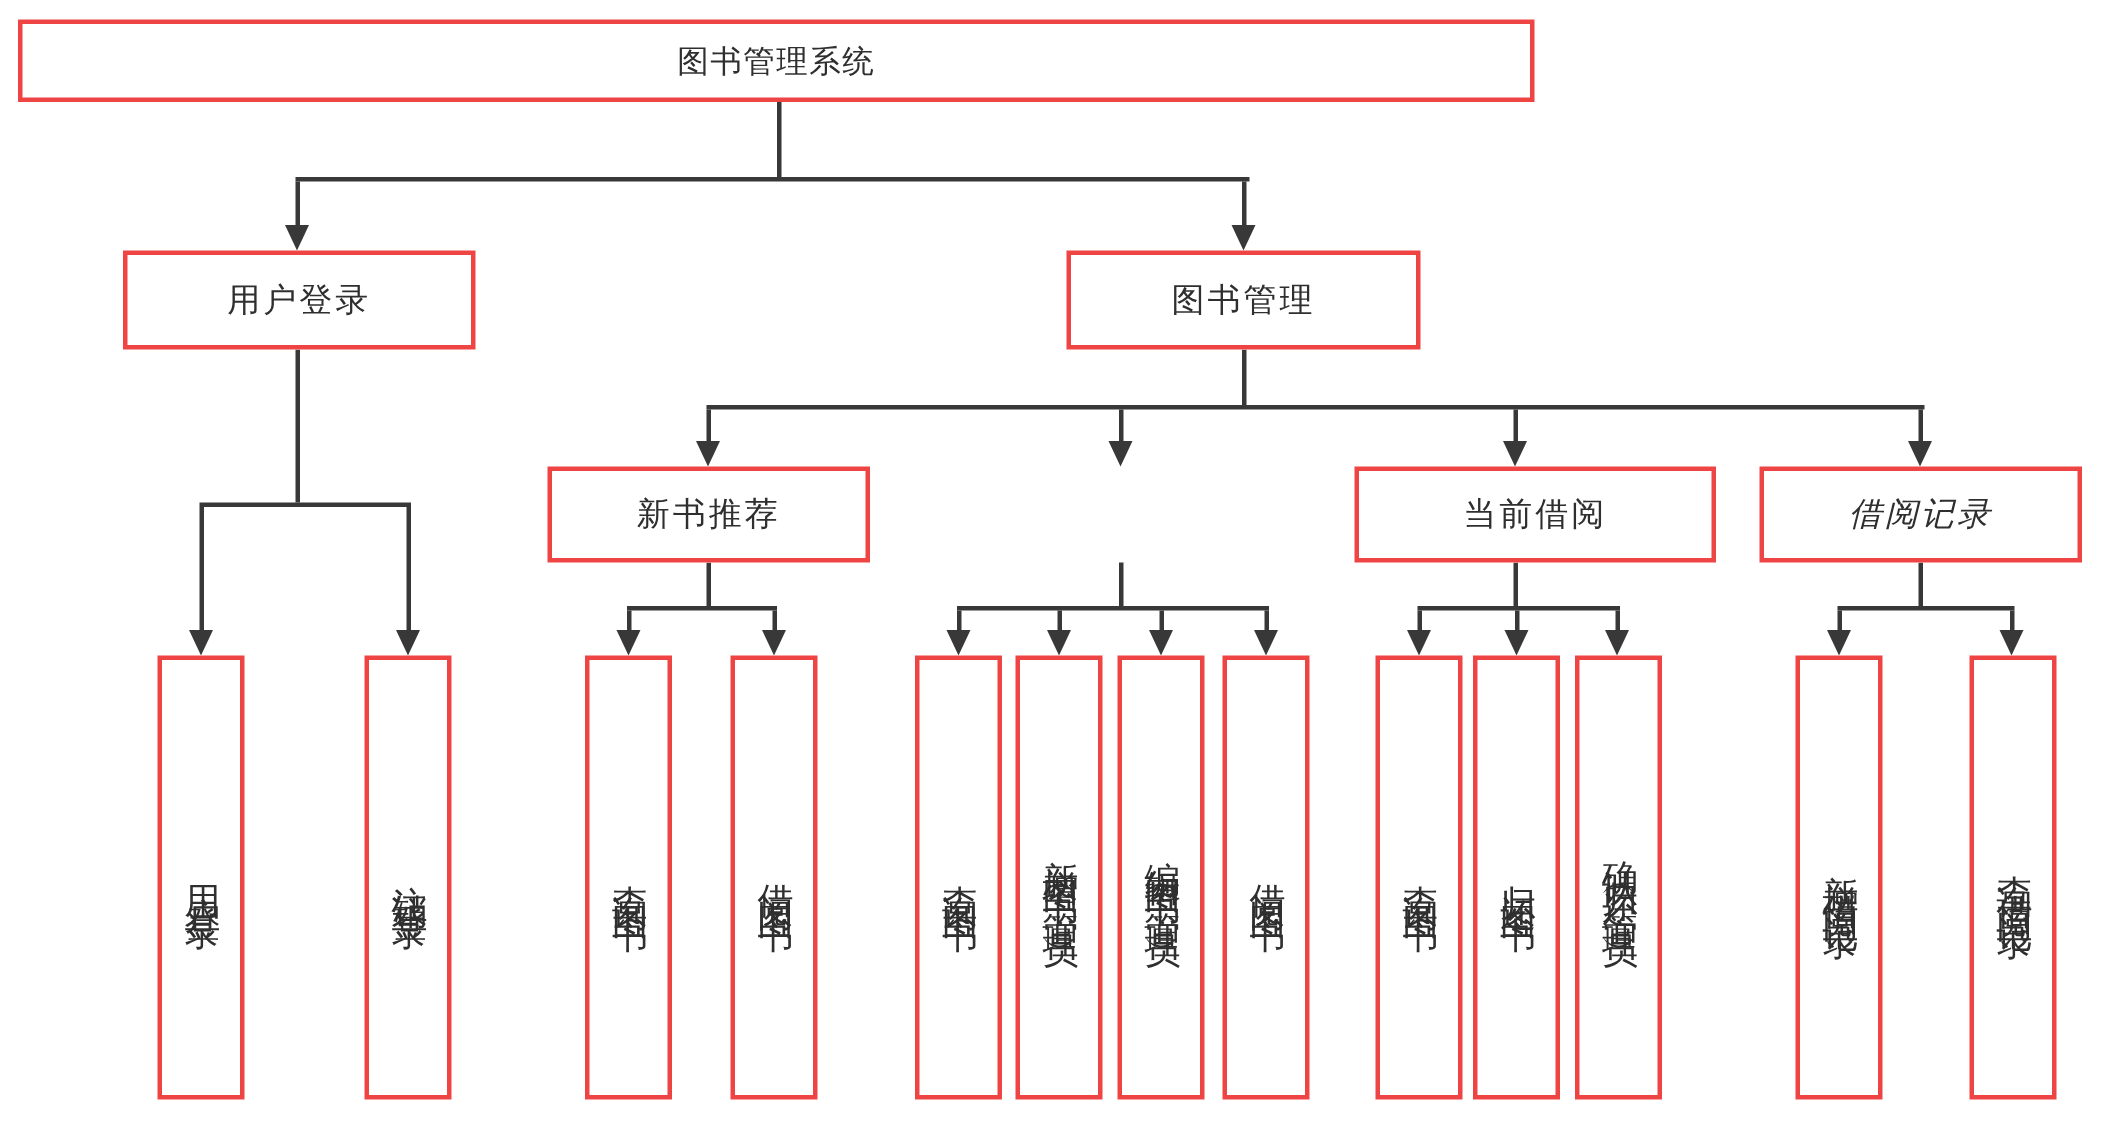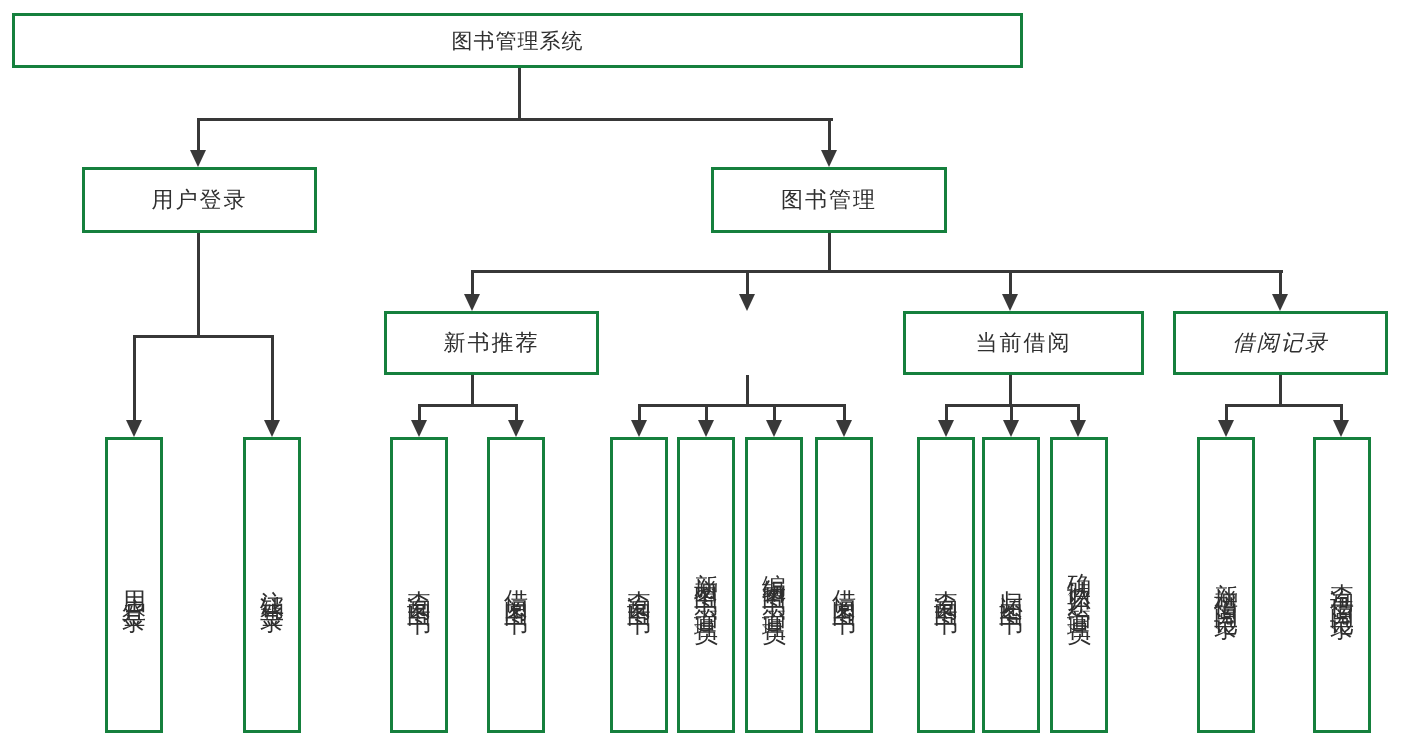--- a/index.html
+++ b/index.html
@@ -8,21 +8,21 @@
     position: relative;
     width: 1405px;
     height: 747px;
     background: #ffffff;
     overflow: hidden;
     color: #2f2f2f;
   }
   .box {
     position: absolute;
     background: #ffffff;
-    border: 3px solid #15803d;
+    border: 3px solid #ef4444;
     box-sizing: border-box;
     display: flex;
     align-items: center;
     justify-content: center;
     color: #2f2f2f;
     z-index: 2;
   }
   .root-box   { font-size: 21px; letter-spacing: 1px; }
   .h-node     { font-size: 22px; letter-spacing: 2px; }
   .leaf {
@@ -90,21 +90,21 @@
   <div class="edge hline" style="left:471px; top:270px; width:812px;"></div>
   <div class="edge vline" style="left:471px; top:273px; height:22px;"></div>
   <div class="arrow" style="left:464px; top:294px;"></div>
   <div class="edge vline" style="left:746px; top:273px; height:22px;"></div>
   <div class="arrow" style="left:739px; top:294px;"></div>
   <div class="edge vline" style="left:1009px; top:273px; height:22px;"></div>
   <div class="arrow" style="left:1002px; top:294px;"></div>
   <div class="edge vline" style="left:1279px; top:273px; height:22px;"></div>
   <div class="arrow" style="left:1272px; top:294px;"></div>
 
-  <div class="box h-node" style="left:384px; top:311px; width:215px; height:64px;">新书推荐</div>
+  <div class="box h-node" style="left:365px; top:311px; width:215px; height:64px;">新书推荐</div>
   <div class="box h-node" style="left:903px; top:311px; width:241px; height:64px;">当前借阅</div>
   <div class="box h-node" style="left:1173px; top:311px; width:215px; height:64px;font-style:italic;">借阅记录</div>
 
   <div class="edge vline" style="left:471px; top:375px; height:29px;"></div>
   <div class="edge hline" style="left:418px; top:404px; width:100px;"></div>
   <div class="edge vline" style="left:418px; top:407px; height:14px;"></div>
   <div class="arrow" style="left:411px; top:420px;"></div>
   <div class="edge vline" style="left:515px; top:407px; height:14px;"></div>
   <div class="arrow" style="left:508px; top:420px;"></div>
 

